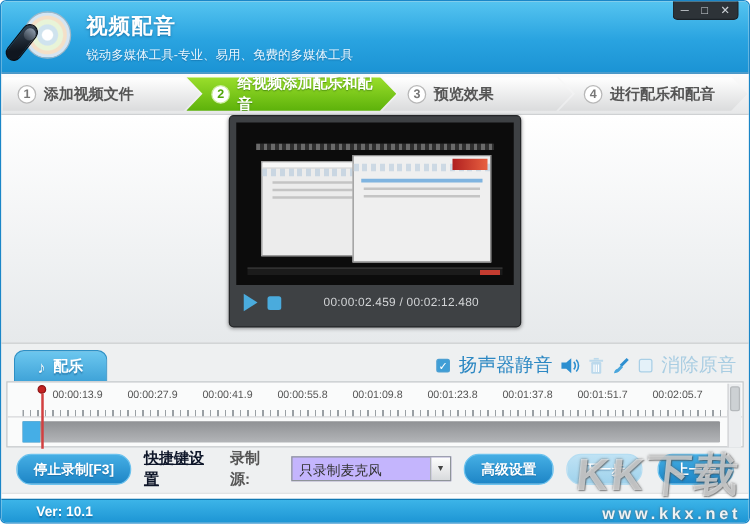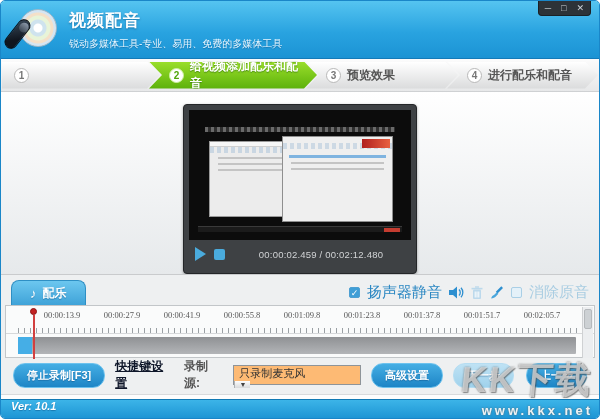--- a/index.html
+++ b/index.html
@@ -44,21 +44,21 @@
   .step:nth-child(4) { flex:1; }
   .step.active { background:linear-gradient(#9ade2b,#5cb10a); color:#fff;
     text-shadow:0 1px 1px rgba(20,80,0,.5); }
   .step-num { width:15px; height:15px; border-radius:50%; background:#fff; border:1px solid #b8b8b8;
     display:inline-flex; align-items:center; justify-content:center; font-size:10px; color:#777;
     flex:0 0 15px; text-shadow:none; }
   .step.active .step-num { color:#51a50a; border-color:#cdeea0; }
 
   
   .main { height:182px; background:linear-gradient(#ffffff,#e6e9eb);
-    display:flex; justify-content:center; align-items:flex-end; }
+    display:flex; justify-content:center; align-items:flex-start; }
   .player { width:234px; height:170px; background:#3e4144; border:1px solid #242628;
     border-radius:4px; padding:5px; box-shadow:0 1px 3px rgba(0,0,0,.35); }
   .screen { width:222px; height:130px; background:#0c0c0c; position:relative; overflow:hidden; }
   .t-menustrip { position:absolute; left:7%; top:13%; width:86%; height:5px; background:#2e2e2e;
     background-image:repeating-linear-gradient(90deg,#6a6a6a 0 3px,#2e2e2e 3px 6px); }
   .t-winA { position:absolute; left:9%; top:24%; width:52%; height:58%; background:#ececec;
     border:1px solid #9a9a9a; }
   .t-winA .tb { height:5px; background:#f7f7f7; border-bottom:1px solid #cfcfcf; }
   .t-winA .tools { height:6px; background:repeating-linear-gradient(90deg,#c9d6e2 0 4px,#ececec 4px 7px); }
   .t-line { height:2px; background:#c4c4c4; margin:4px 8px 0 8px; }
@@ -94,53 +94,53 @@
   .chk { width:11px; height:11px; border:1px solid #4d9fd2; background:#3f9ed6; color:#fff;
     font-size:9px; line-height:10px; text-align:center; border-radius:2px; cursor:pointer; }
   .chk.off { background:#e4f1f9; border-color:#a9cfe6; color:transparent; }
   .tool-label { font-size:15px; color:#2d88c3; cursor:pointer; }
   .tool-label.dim { color:#a9cde2; }
   .tool-icon { cursor:pointer; display:inline-flex; }
 
   .timeline-box { margin-top:0; border:1px solid #c2c6c9; background:#fafbfb; height:53px;
     position:relative; }
   .ruler { height:28px; position:relative; border-bottom:1px solid #d6d8da; }
-  .ruler-labels { display:flex; padding-left:26px; padding-top:4px;font-family:Liberation Serif, serif; }
+  .ruler-labels { display:flex; padding-left:26px; padding-top:4px; }
   .ruler-label { width:60px; text-align:center; font-size:8.5px; color:#555; }
   .ruler-ticks { position:absolute; left:12px; right:12px; bottom:0; height:5px;
     background:repeating-linear-gradient(90deg,#9aa0a4 0 1px,transparent 1px 6px); }
   .track-row { position:absolute; left:12px; right:18px; bottom:3px; height:17px;
     background:linear-gradient(#8f9194,#b3b5b8); border-radius:1px; }
   .track-recorded { position:absolute; left:0; top:0; width:14px; height:17px; background:#45aee6; }
   .playhead { position:absolute; left:24px; top:2px; width:8px; height:50px; z-index:5; }
   .playhead .head { width:7px; height:7px; border-radius:50%; background:#c32222; border:1px solid #8e1515; }
   .playhead .line { width:2px; height:44px; background:#d24040; margin-left:3px; }
   .v-scroll { position:absolute; right:1px; top:1px; width:11px; height:51px; background:#eceef0;
     border-left:1px solid #cfd1d3; }
   .v-scroll .thumb { margin:2px 1px; height:20px; background:#cdd1d4; border:1px solid #b5b9bc; border-radius:2px; }
 
   .controls-row { height:34px; display:flex; align-items:center; gap:10px; padding:0 8px; }
   .pill-btn { background:linear-gradient(#45aee4,#1d85c6); border:1px solid #6cc2ee;
     border-radius:12px; color:#fff; font-size:11px; font-weight:bold; padding:4px 13px;
     cursor:pointer; text-shadow:0 1px 1px rgba(0,60,110,.4); white-space:nowrap; }
   .pill-btn.light { background:linear-gradient(#bfe2f4,#9fd2ec); border-color:#b5ddf2; }
   .link { color:#0f172a; font-size:12px; font-weight:bold; text-decoration:underline; cursor:pointer; }
   .field-label { color:#555; font-size:12px; font-weight:bold; }
-  .select { width:130px; height:20px; background:#fdba74; border:1px solid #8e9499; display:flex;
-    align-items:flex-start; cursor:pointer;flex-direction:column; }
+  .select { width:130px; height:20px; background:#c4b5fd; border:1px solid #8e9499; display:flex;
+    align-items:flex-end; cursor:pointer; }
   .select .sel-text { flex:1; font-size:11px; color:#333; padding-left:5px; }
   .select .sel-arrow { width:16px; height:18px; background:linear-gradient(#fdfdfd,#d8dadc);
     border-left:1px solid #aeb2b6; font-size:7px; color:#444; display:flex; align-items:center;
     justify-content:center; }
   .nav-btns { margin-left:auto; display:flex; gap:12px; }
 
   
   .gap-strip { height:5px; background:#fdfdfd; border-top:1px solid #d8dadc; }
   .status-bar { height:21px; background:linear-gradient(#3cb4e8,#1a92d2);
-    border-top:1px solid #1079b4; display:flex; align-items:flex-start; padding-left:10px;font-style:italic; }
+    border-top:1px solid #1079b4; display:flex; align-items:center; padding-left:28px; }
   .version { color:#fff; font-size:11px; font-weight:bold; text-shadow:0 1px 1px rgba(0,60,110,.4); }
 
   
   .watermark { position:absolute; right:6px; bottom:0; text-align:right; pointer-events:none; z-index:9; }
   .wm-big { font-size:36px; font-weight:bold; letter-spacing:2px; color:rgba(248,248,248,.62);
     text-shadow:0 0 2px rgba(90,90,90,.8), 1px 1px 1px rgba(60,60,60,.5); transform:skewX(-6deg); }
   .wm-small { font-size:13px; font-weight:bold; letter-spacing:3px; color:rgba(255,255,255,.9);
     text-shadow:0 0 2px rgba(100,100,100,.9); margin-top:-2px; }
 </style>
 </head>
@@ -160,20 +160,21 @@
     <div class="win-controls">
       <span class="win-btn">─</span>
       <span class="win-btn">□</span>
       <span class="win-btn">✕</span>
     </div>
   </div>
 
   <div class="step-bar">
       <div class="step">
         <span class="step-num">1</span>
+        <span class="step-label">添加视频文件</span>
       </div>
       <div class="step active">
         <span class="step-num">2</span>
         <span class="step-label">给视频添加配乐和配音</span>
       </div>
       <div class="step">
         <span class="step-num">3</span>
         <span class="step-label">预览效果</span>
       </div>
       <div class="step">

